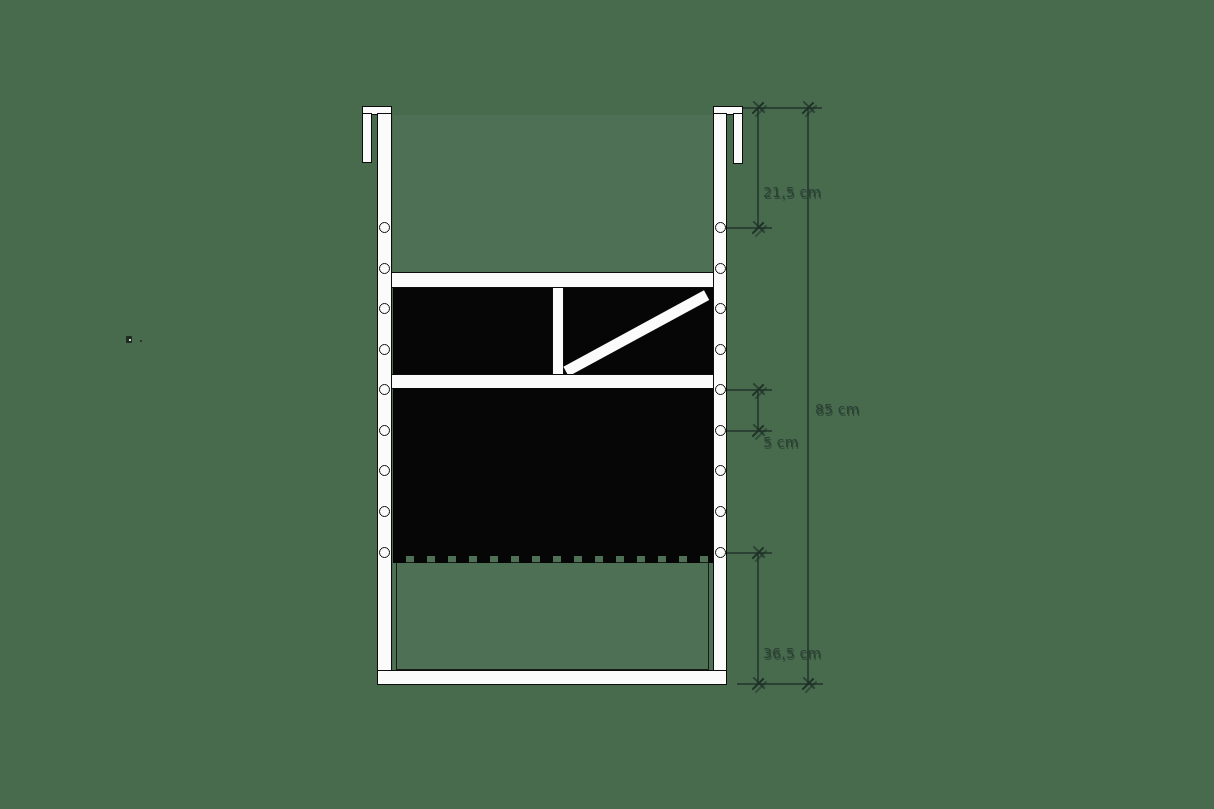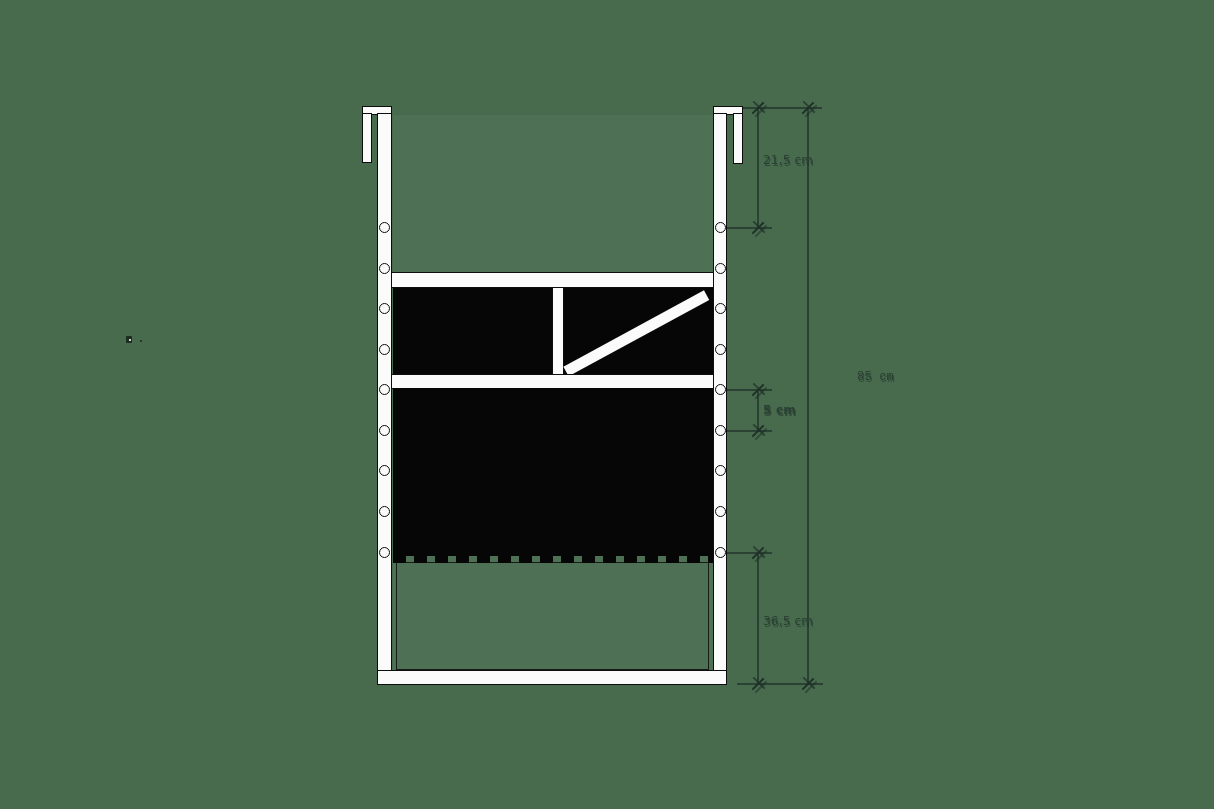--- a/index.html
+++ b/index.html
@@ -15,23 +15,24 @@
   .stage{position:relative;width:1214px;height:809px;background:var(--bg);overflow:hidden;}
   .abs{position:absolute;box-sizing:border-box;}
   .wpart{background:var(--white);border:1.5px solid var(--line);}
   .bpanel{background:var(--black);}
   .hole{width:11px;height:11px;border:1.6px solid var(--line);background:var(--white);border-radius:50%;}
   .dimline{background:var(--dim);}
   .tick{width:16px;height:2px;background:var(--tick);transform:rotate(-45deg);}
   .tick.ghost{opacity:.55;}
   .tick.alt{transform:rotate(45deg);opacity:.7;}
   .dimlabel{
-    color:var(--dim);font-size:12px;line-height:13px;white-space:nowrap;
+    color:var(--dim);font-size:14px;line-height:13px;white-space:nowrap;
     text-shadow:1px 1.5px 0 rgba(30,49,38,.55);
     letter-spacing:.2px;
+    margin-top:32px;
   }
   .innerTint{background:rgba(255,255,255,.035);}
   .thinrect{border:1px solid rgba(13,13,13,.85);}
   .dashedge{
     background:repeating-linear-gradient(90deg,var(--black) 0px,var(--black) 13px,transparent 13px,transparent 21px);
   }
   .speck{background:#1E2B21;border-radius:1px;}
 </style>
 </head>
 <body>
@@ -118,21 +119,21 @@
       <div class="abs tick alt" style="left: 751px; top: 551px;"></div>
       <div class="abs tick" style="left: 750px; top: 683px;"></div>
       <div class="abs tick ghost" style="left: 753px; top: 686px;"></div>
       <div class="abs tick alt" style="left: 751px; top: 682px;"></div>
       <div class="abs tick" style="left: 800px; top: 683px;"></div>
       <div class="abs tick ghost" style="left: 803px; top: 686px;"></div>
       <div class="abs tick alt" style="left: 801px; top: 682px;"></div>
     </div>
 
   <span class="abs dimlabel" style="left:763px;top:154px;">21,5 cm</span>
-  <span class="abs dimlabel" style="left:857px;top:371px;font-family:Liberation Mono, monospace;">85 cm</span>
-  <span class="abs dimlabel" style="left:763px;top:404px;font-weight:bold;">5 cm</span>
+  <span class="abs dimlabel" style="left:815px;top:371px;">85 cm</span>
+  <span class="abs dimlabel" style="left:763px;top:404px;">5 cm</span>
   <span class="abs dimlabel" style="left:763px;top:615px;">36,5 cm</span>
 
   <div class="abs speck" style="left:126px;top:336px;width:6px;height:7px;"></div>
   <div class="abs" style="left:129px;top:339px;width:2px;height:2px;background:#cfd6cf;"></div>
   <div class="abs speck" style="left:140px;top:340px;width:2px;height:2px;"></div>
 
 </div>
 
 </body></html>

